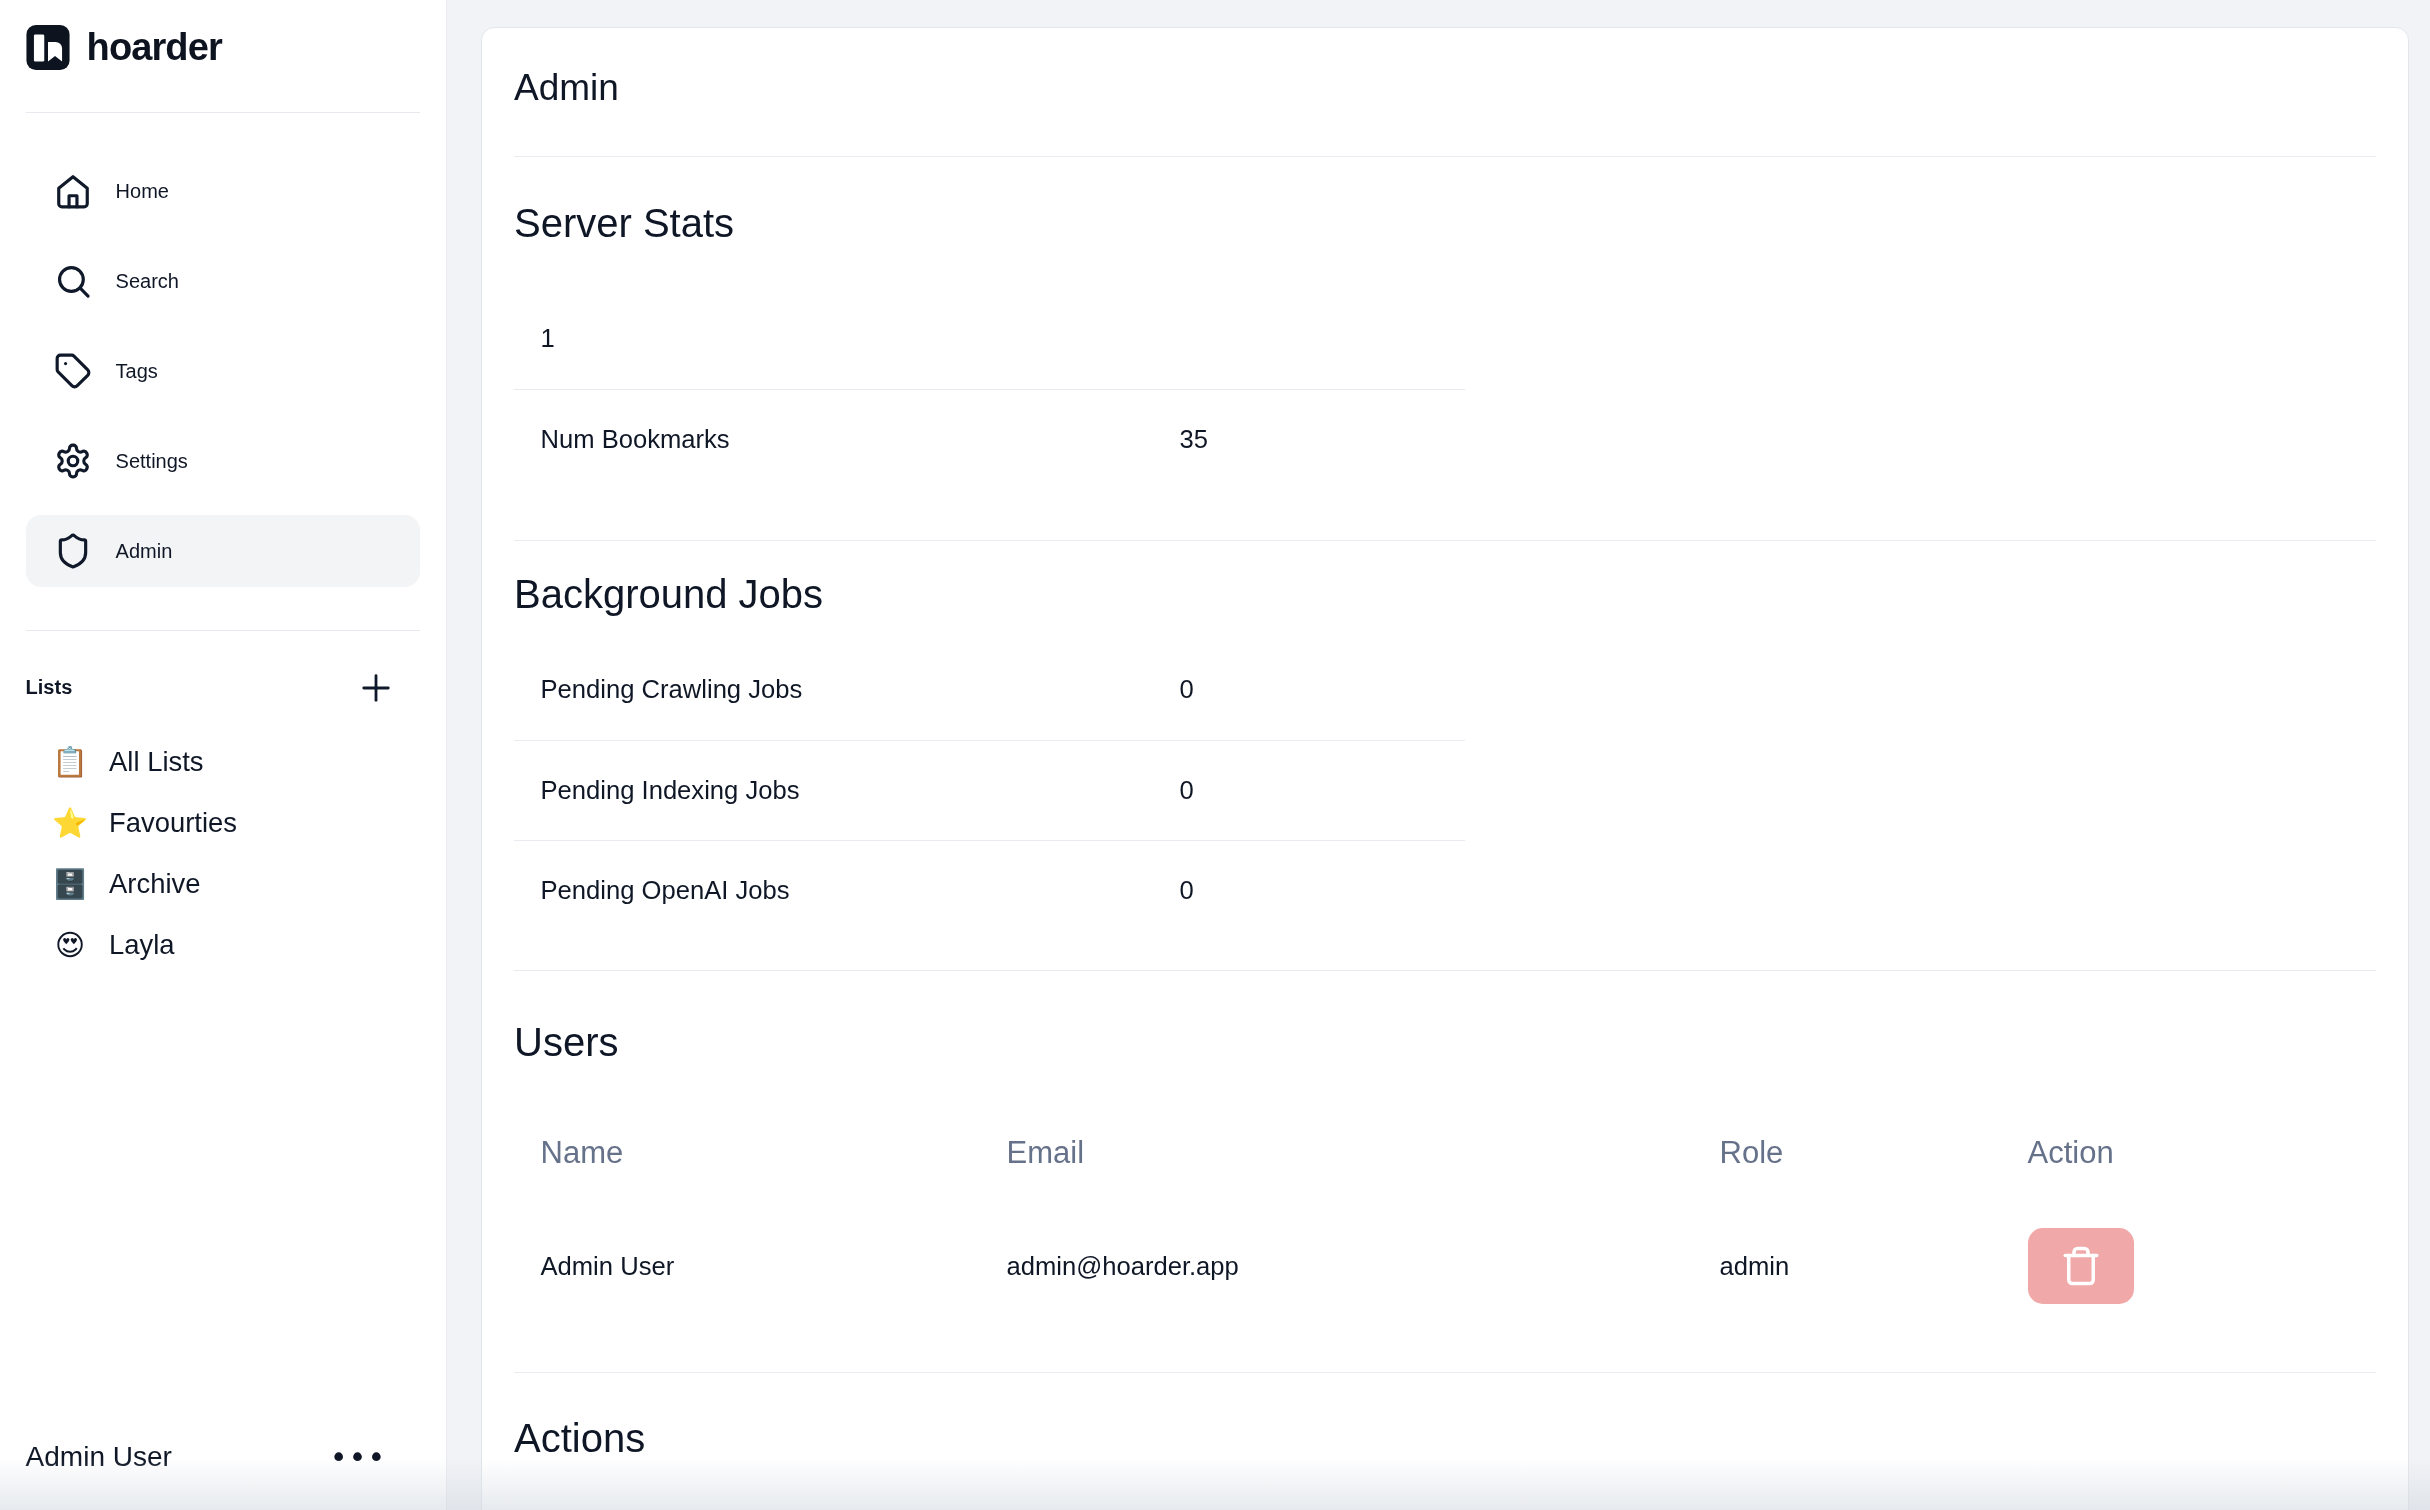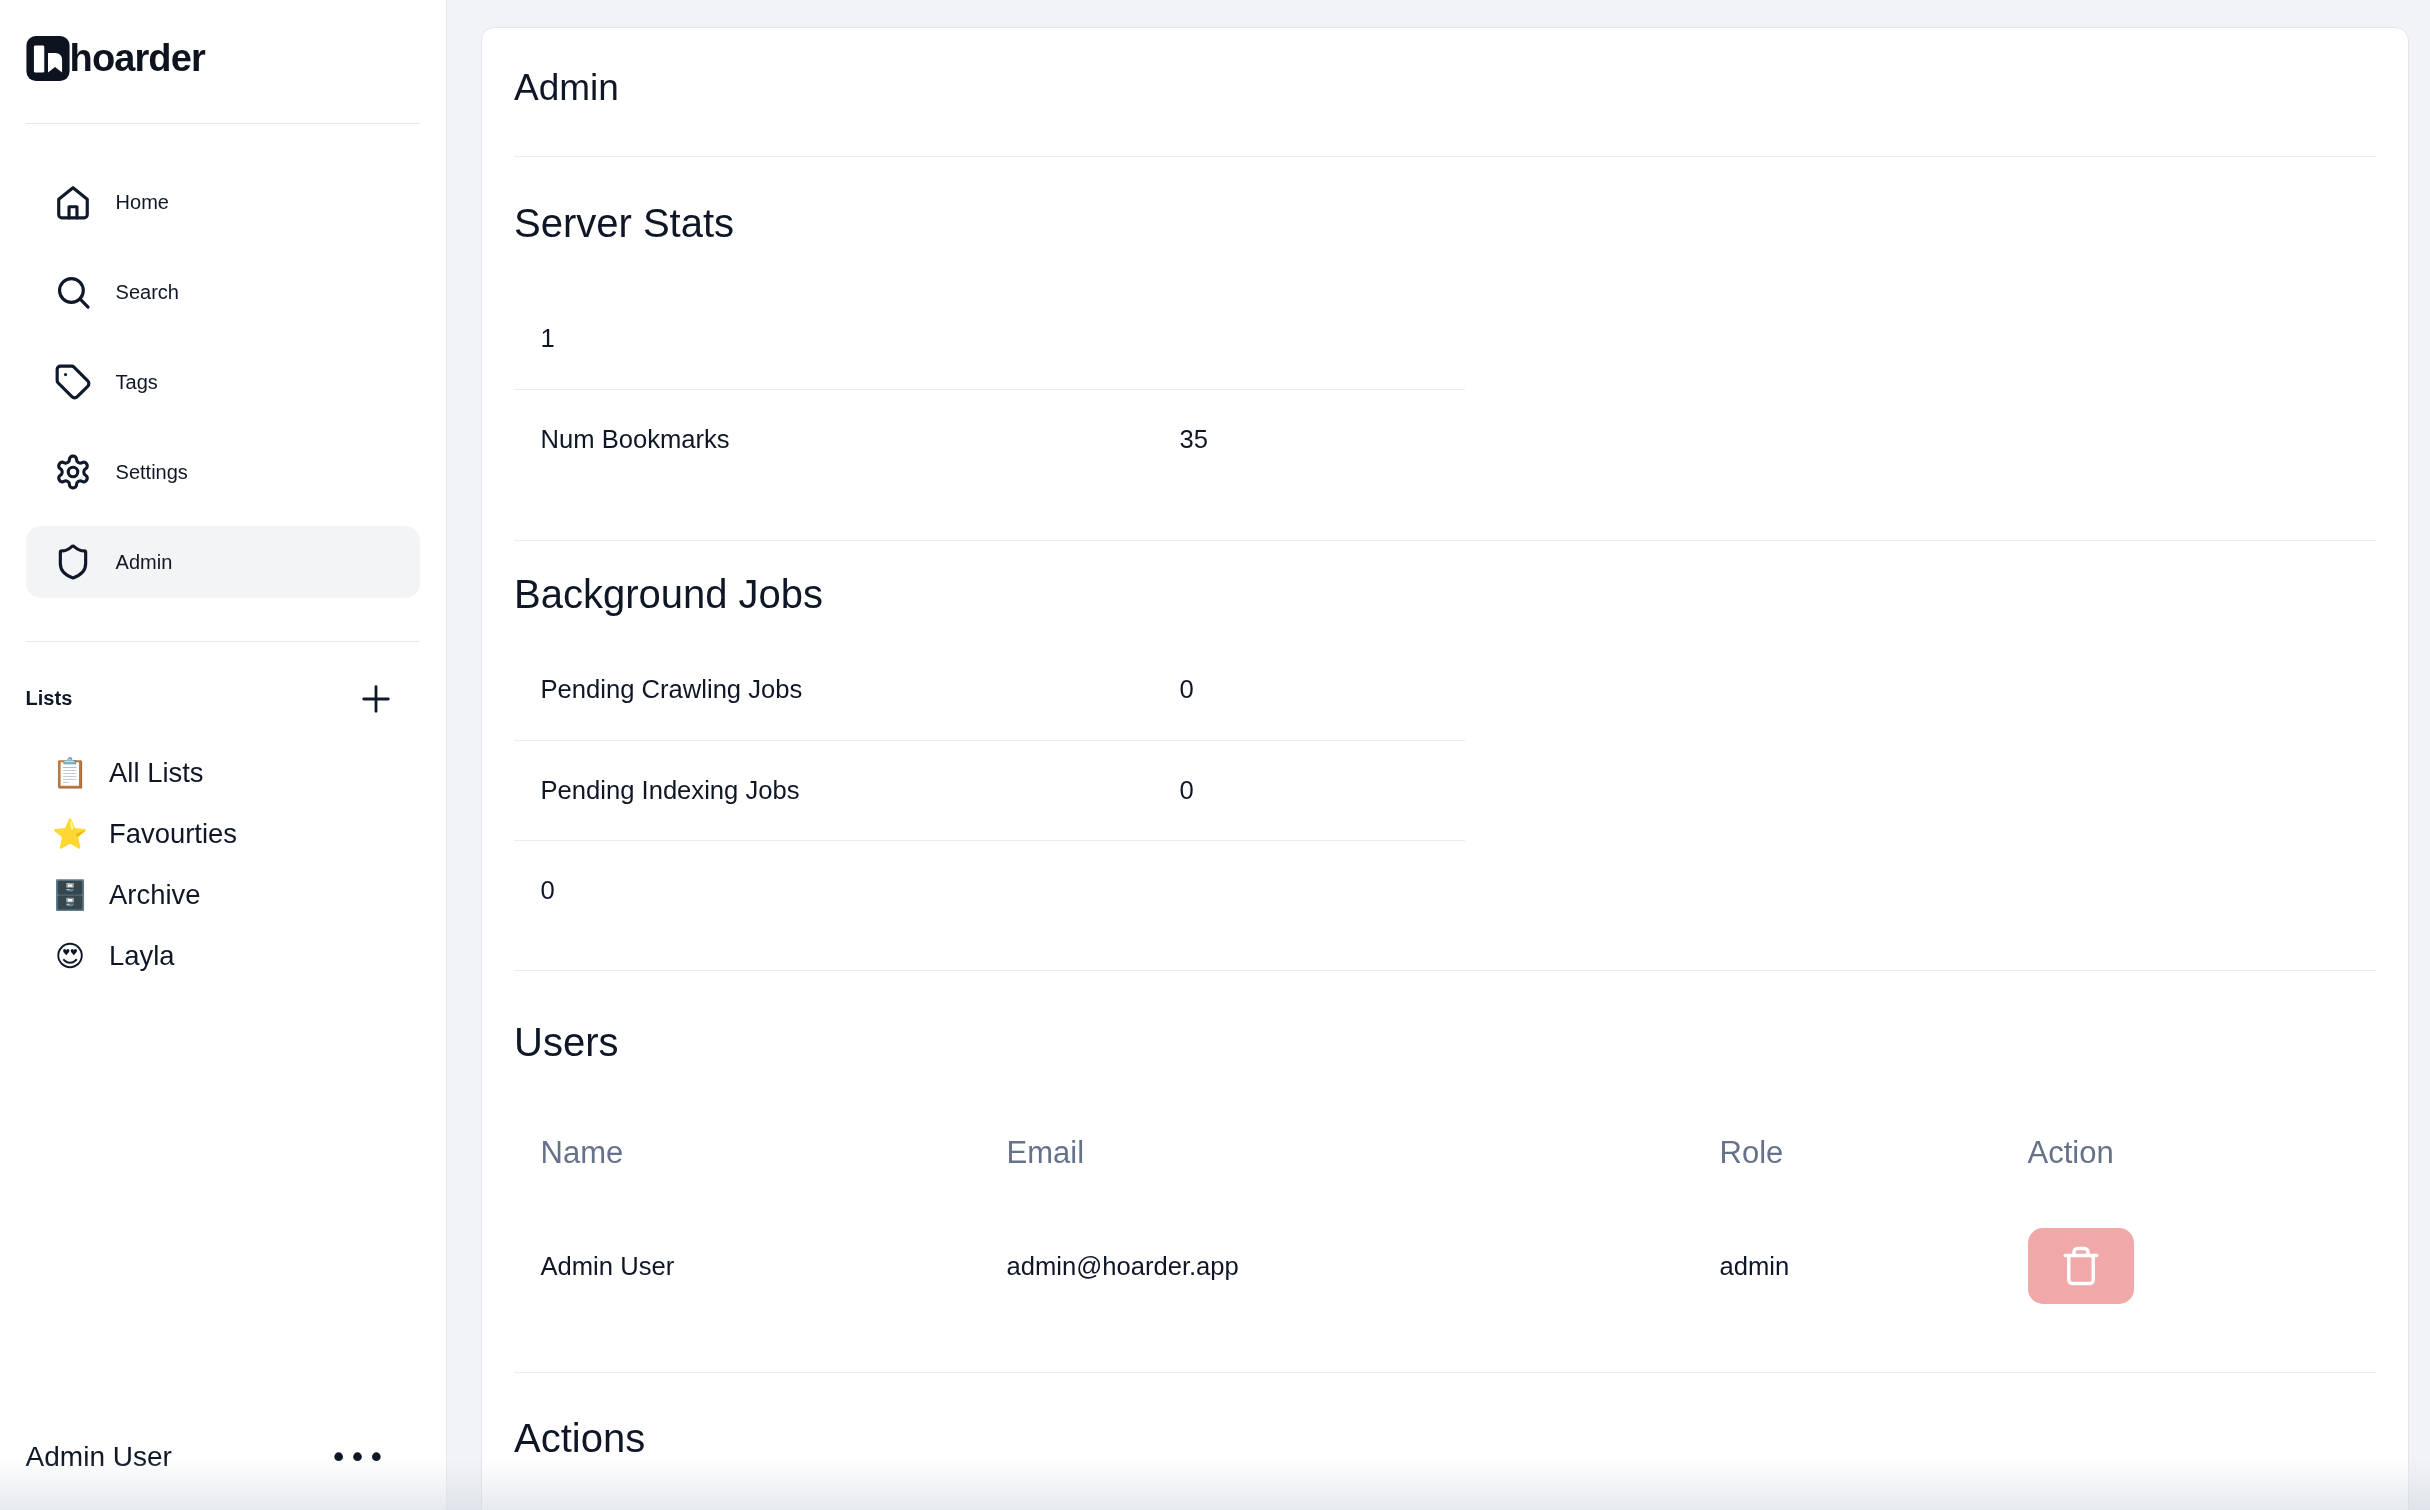--- a/index.html
+++ b/index.html
@@ -10,21 +10,21 @@
     color:var(--text,#0f1726);
     position:relative;
   }
 
   
   .sidebar {
     position:absolute; left:0; top:0; bottom:0; width:447px;
     background:#ffffff; border-right:0.9px solid #e8eaee;
     padding:0 25.6px;
   }
-  .logo-row { display:flex; align-items:center; margin-top:36px; height:45px; }
+  .logo-row { display:flex; align-items:center; gap:17px; margin-top:25px; height:45px; }
   .logo-mark { width:44px; height:45px; flex:0 0 auto; }
   .logo-text { font-size:38px; font-weight:800; letter-spacing:-0.9px; color:#0d1420; }
   .side-divider { border:none; border-top:1.9px solid #e7e9ee; margin-top:42px; }
 
   .nav { margin-top:42px; display:flex; flex-direction:column; gap:18px; }
   .nav-item {
     display:flex; align-items:center; gap:24px;
     height:72px; border-radius:15px; padding-left:28px;
     font-size:20px; font-weight:500; cursor:pointer;
   }
@@ -213,20 +213,21 @@
   <div class="stats-table jobs-table">
     <div class="stat-row">
       <span>Pending Crawling Jobs</span>
       <span>0</span>
     </div>
     <div class="stat-row">
       <span>Pending Indexing Jobs</span>
       <span>0</span>
     </div>
     <div class="stat-row">
+      <span>Pending OpenAI Jobs</span>
       <span>0</span>
     </div>
   </div>
   <hr class="card-divider d3">
 
   <h2 class="section-title t-users">Users</h2>
   <div class="users-table">
     <div class="u-row u-head">
       <span>Name</span>
       <span>Email</span>

